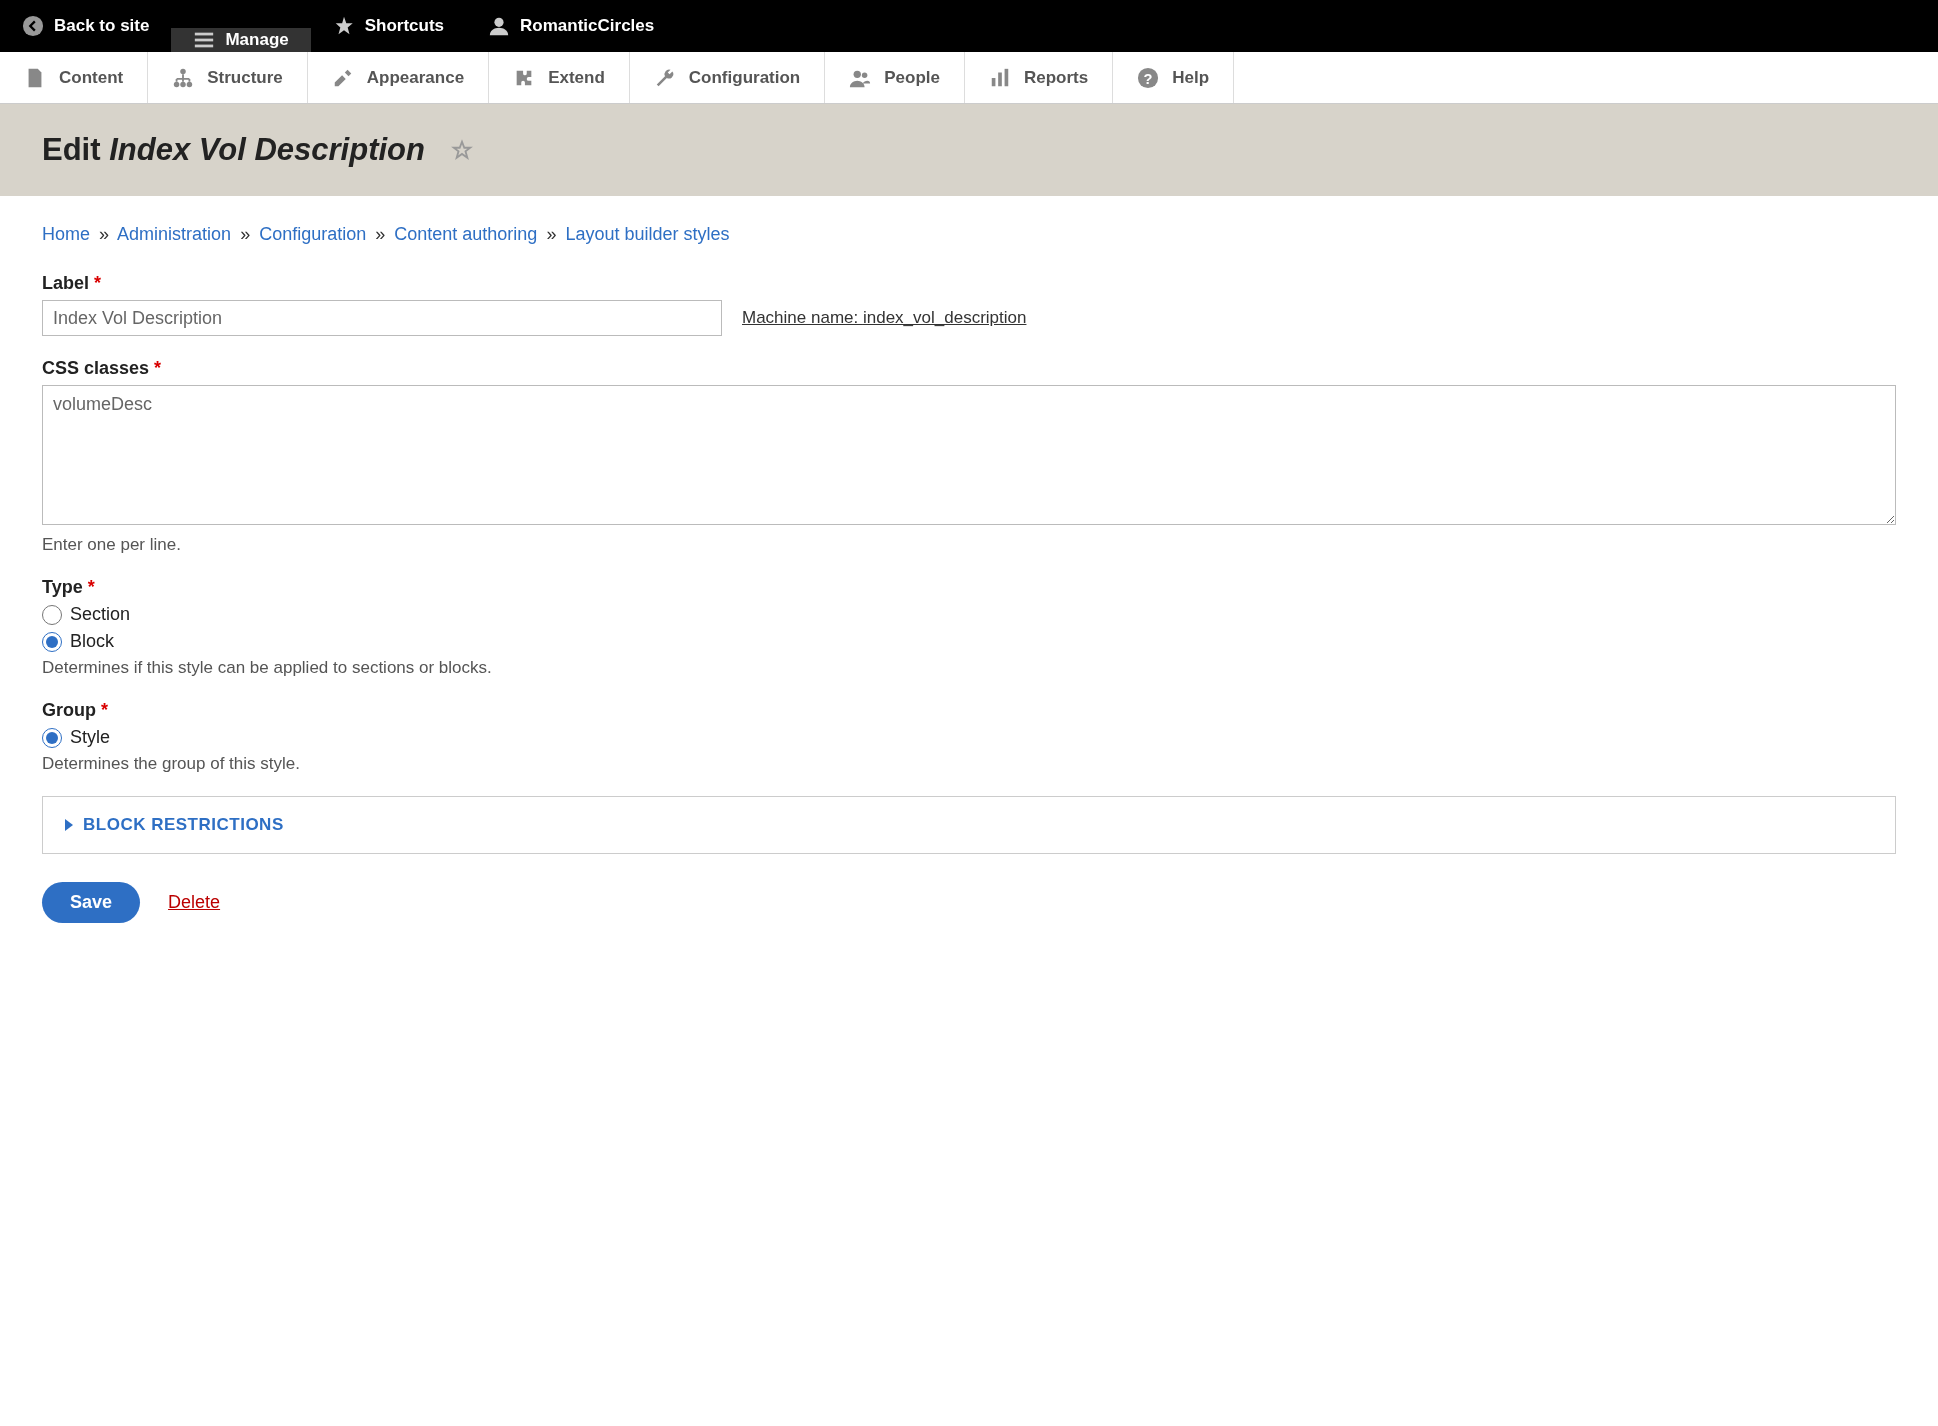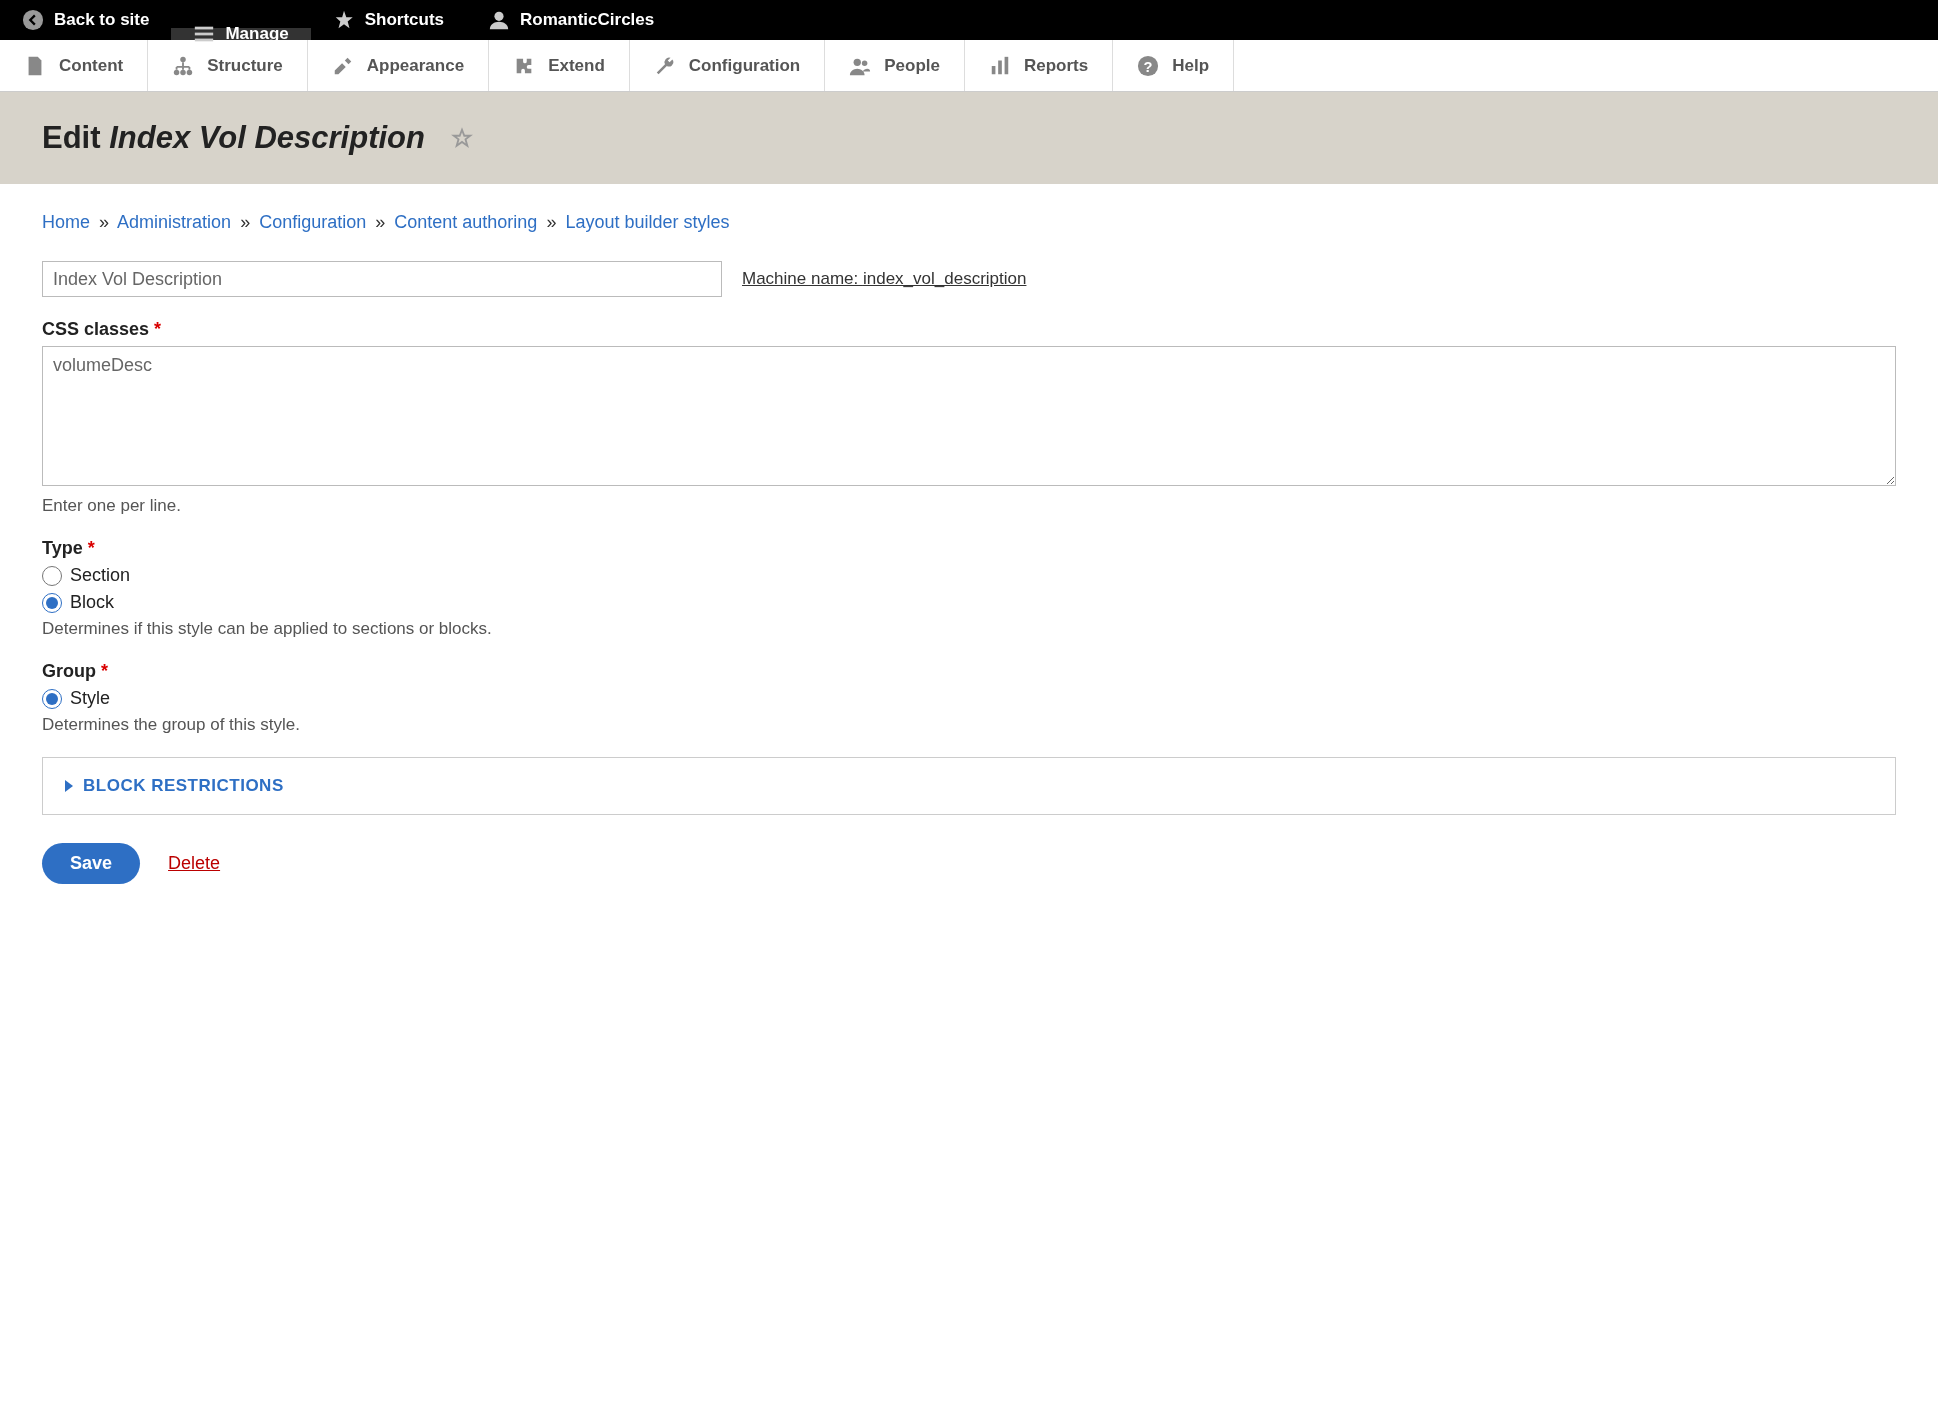--- a/index.html
+++ b/index.html
@@ -1,19 +1,19 @@
 <!DOCTYPE html>
 <html><head>
   <meta charset="utf-8">
   <style>
     * { box-sizing: border-box; margin: 0; padding: 0; }
     body { font-family: "Helvetica Neue", Helvetica, Arial, sans-serif; font-size: 16px; color: #222; background: #fff; }
     
     
-    .toolbar-top { background: #000; display: flex; align-items: stretch; height: 40px; }
+    .toolbar-top { background: #000; display: flex; align-items: stretch; height: 52px; }
     .toolbar-top-item { display: flex; align-items: center; padding: 0 22px; color: #fff; font-weight: 600; font-size: 17px; cursor: pointer; gap: 10px; }
     .toolbar-top-item.active { background: #333; margin-top: 28px; }
     .toolbar-top-item svg { width: 22px; height: 22px; fill: #ccc; }
     
     
     .toolbar-admin { background: #fff; display: flex; align-items: stretch; height: 52px; border-bottom: 1px solid #ccc; box-shadow: 0 2px 4px rgba(0,0,0,0.1); }
     .toolbar-admin-item { display: flex; align-items: center; padding: 0 24px; color: #555; font-weight: 600; font-size: 17px; cursor: pointer; gap: 13px; border-right: 1px solid #ddd; }
     .toolbar-admin-item svg { width: 22px; height: 22px; fill: #888; }
     
     
@@ -165,20 +165,23 @@
     <a>Administration</a>
     <span class="sep">»</span>
     <a>Configuration</a>
     <span class="sep">»</span>
     <a>Content authoring</a>
     <span class="sep">»</span>
     <a>Layout builder styles</a>
   </nav>
 
   <div class="form-item">
+    <label class="form-label">
+      <span>Label</span> <span class="required">*</span>
+    </label>
     <div class="form-row">
       <input type="text" class="form-text" value="Index Vol Description" style="">
       <span class="machine-name">
         <span>Machine name: </span><span>index_vol_description</span>
       </span>
     </div>
   </div>
 
   <div class="form-item">
     <label class="form-label">

